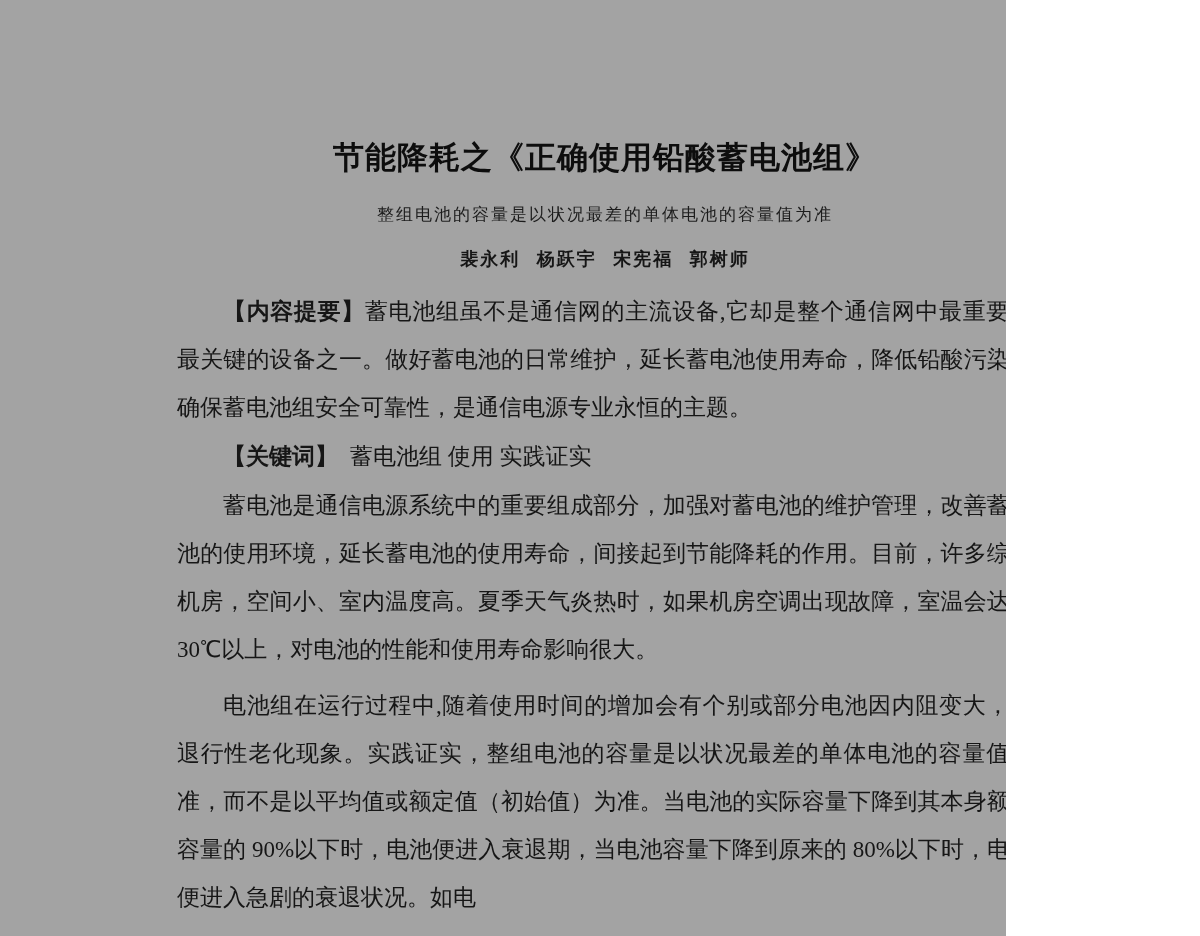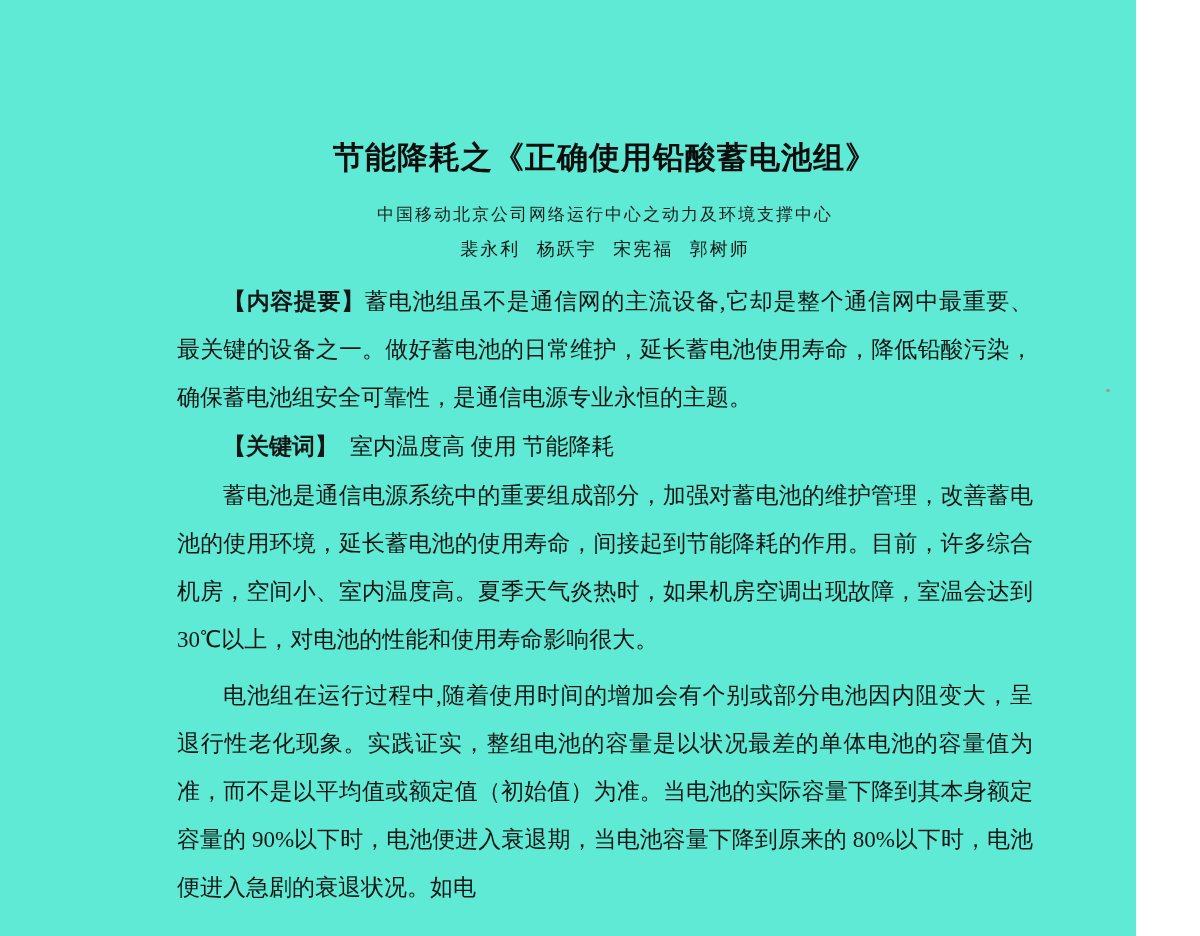--- a/index.html
+++ b/index.html
@@ -1,23 +1,23 @@
 <!DOCTYPE html>
 <html><head>
 <meta charset="utf-8">
 <style>
   * { box-sizing: border-box; }
   html, body { margin: 0; padding: 0; }
   body { background: #ffffff; }
 
   .page {
     position: relative;
-    width: 1136px;
+    width: 1006px;
     height: 936px;
-    background: #5eead4;
+    background: #a3a3a3;
     overflow: hidden;
     color: #141414;
     font-family: "Liberation Serif", "DejaVu Serif", serif;
   }
 
   .content {
     position: absolute;
     left: 176px;
     top: 140px;
     width: 858px;
@@ -37,27 +37,28 @@
   .affiliation {
     margin: 28px 0 0;
     text-align: center;
     font-size: 17px;
     line-height: 22px;
     letter-spacing: 2px;
     color: #1c1c1c;
   }
 
   .authors {
-    margin: 12px 0 0;
+    margin: 22px 0 0;
     text-align: center;
     font-size: 18px;
     line-height: 22px;
     letter-spacing: 2px;
     word-spacing: 10px;
     color: #161616;
+    font-weight: bold;
   }
 
   .para {
     margin: 1px;
     font-size: 23px;
     line-height: 48px;
     text-align: justify;
     text-indent: 2em;
     color: #161616;
   }
@@ -92,27 +93,27 @@
   }
 </style>
 </head>
 <body>
 
 <div class="page">
   <div class="content">
 
     <h1 class="title">节能降耗之《正确使用铅酸蓄电池组》</h1>
 
-    <p class="affiliation">中国移动北京公司网络运行中心之动力及环境支撑中心</p>
+    <p class="affiliation">整组电池的容量是以状况最差的单体电池的容量值为准</p>
 
     <p class="authors">裴永利 杨跃宇 宋宪福 郭树师</p>
 
     <p class="para abstract"><span class="bold">【内容提要】</span><span>蓄电池组虽不是通信网的主流设备,它却是整个通信网中最重要、最关键的设备之一。做好蓄电池的日常维护，延长蓄电池使用寿命，降低铅酸污染，确保蓄电池组安全可靠性，是通信电源专业永恒的主题。</span></p>
 
-    <p class="para keywords"><span class="bold">【关键词】</span><span class="kw-text">室内温度高 使用 节能降耗</span></p>
+    <p class="para keywords"><span class="bold">【关键词】</span><span class="kw-text">蓄电池组 使用 实践证实</span></p>
 
 
     <p class="para body-para">蓄电池是通信电源系统中的重要组成部分，加强对蓄电池的维护管理，改善蓄电池的使用环境，延长蓄电池的使用寿命，间接起到节能降耗的作用。目前，许多综合机房，空间小、室内温度高。夏季天气炎热时，如果机房空调出现故障，室温会达到 30℃以上，对电池的性能和使用寿命影响很大。</p>
 
     <p class="para body-para">电池组在运行过程中,随着使用时间的增加会有个别或部分电池因内阻变大，呈退行性老化现象。实践证实，整组电池的容量是以状况最差的单体电池的容量值为准，而不是以平均值或额定值（初始值）为准。当电池的实际容量下降到其本身额定容量的 90%以下时，电池便进入衰退期，当电池容量下降到原来的 80%以下时，电池便进入急剧的衰退状况。如电</p>
 
   </div>
 
   <span class="scan-speck"></span>
 </div>

